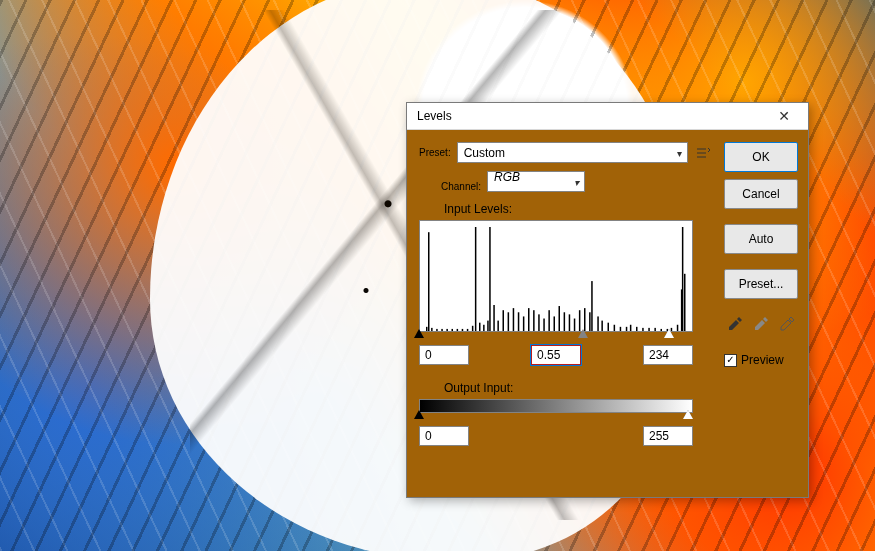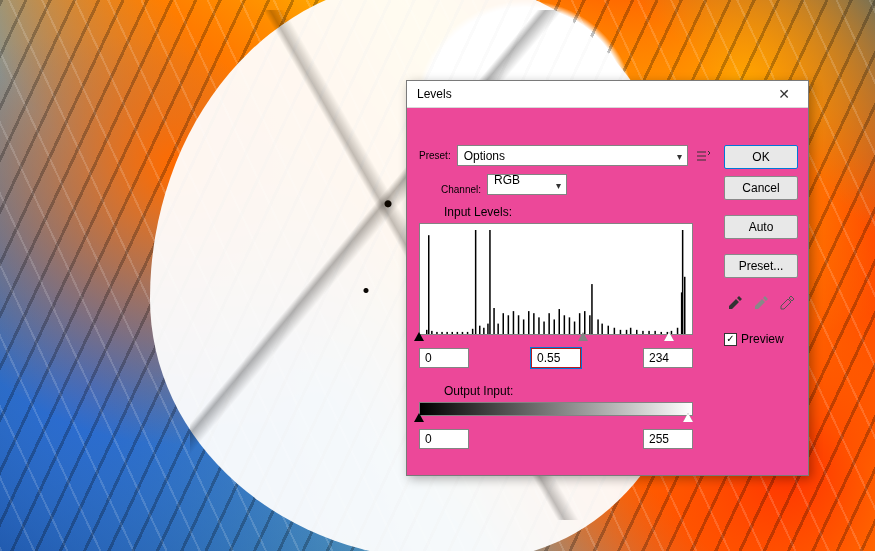--- a/index.html
+++ b/index.html
@@ -53,29 +53,28 @@
       radial-gradient(circle at 40% 55%, #000 0 2px, transparent 3px),
       linear-gradient(130deg, transparent 40%, rgba(0,0,0,0.3) 41%, transparent 43%),
       linear-gradient(60deg, transparent 50%, rgba(0,0,0,0.25) 51%, transparent 53%);
     filter: contrast(1.2);
   }
 
   
   .dialog {
     position: absolute;
     left: 406px;
-    top: 80px;
+    top: 102px;
     width: 403px;
     height: 396px;
-    background: #ec4899;
+    background: #a16207;
     border: 1px solid #7a7a7a;
     box-shadow: 3px 3px 10px rgba(0,0,0,0.3);
     display: flex;
     flex-direction: column;
-    gap: 25px;
   }
   .titlebar {
     height: 27px;
     background: #fff;
     border-bottom: 1px solid #d8d8d8;
     display: flex;
     align-items: center;
     padding: 0 4px 0 10px;
   }
   .titlebar .title { flex: 1; font-size: 12px; color:#000; }
@@ -114,22 +113,22 @@
     font-size:10px; color:#333;
   }
   .preset-menu-btn {
     width:18px; height:18px;
     display:flex; align-items:center; justify-content:center;
   }
   .preset-menu-btn svg { width:14px; height:14px; }
 
   .channel-row { display:flex; align-items:flex-end; gap:6px; margin-left:22px; margin-bottom:10px; }
   .channel-select {
-    width: 80px; height:21px; border:1px solid #838383; background:#fff;
-    padding:0 18px 10px 6px; display:flex; align-items:center; position:relative; font-size:12px;
+    width: 98px; height:21px; border:1px solid #838383; background:#fff;
+    padding:0 18px 10px 6px; display:flex; align-items:center; position:relative; font-size:12px;font-style:italic;
   }
   .channel-select .arrow { position:absolute; right:5px; top:50%; transform:translateY(-50%); font-size:10px; color:#333;}
 
   .section-lbl { font-size:12px; margin-bottom:4px;margin-left:25px; }
 
   .histogram-box {
     width: 274px;
     height: 112px;
     border:1px solid #838383;
     background:#fff;
@@ -167,21 +166,21 @@
 
   .output-gradient {
     width:274px; height:14px;
     border:1px solid #838383;
     background: linear-gradient(to right, #000, #fff);
     margin-top:4px;
   }
   .slider-track-out { width:274px; height:10px; position:relative; margin-top:-1px; }
 
   .btn {
-    height:24px;
+    height:30px;
     border:1px solid #898989;
     background:#e8e8e8;
     font-size:12px;
     color:#000;
     display:flex; align-items:center; justify-content:center;
     border-radius:2px;
   }
   .btn.primary {
     border:1.5px solid #0078d7;
   }
@@ -208,21 +207,21 @@
     <div class="close-btn">
       <span>✕</span>
     </div>
   </div>
   <div class="body">
     <div class="left">
 
       <div class="row">
         <span class="lbl">Preset:</span>
         <div class="preset-select">
-          <span>Options</span>
+          <span>Custom</span>
           <span class="arrow">▾</span>
         </div>
         <div class="preset-menu-btn">
           <svg viewBox="0 0 14 14">
               <path d="M1 3h9M1 7h9M1 11h9" stroke="#333" stroke-width="1.2"></path>
               <path d="M12 2l2 2-2 2" fill="none" stroke="#333"></path>
             </svg>
         </div>
       </div>
 

